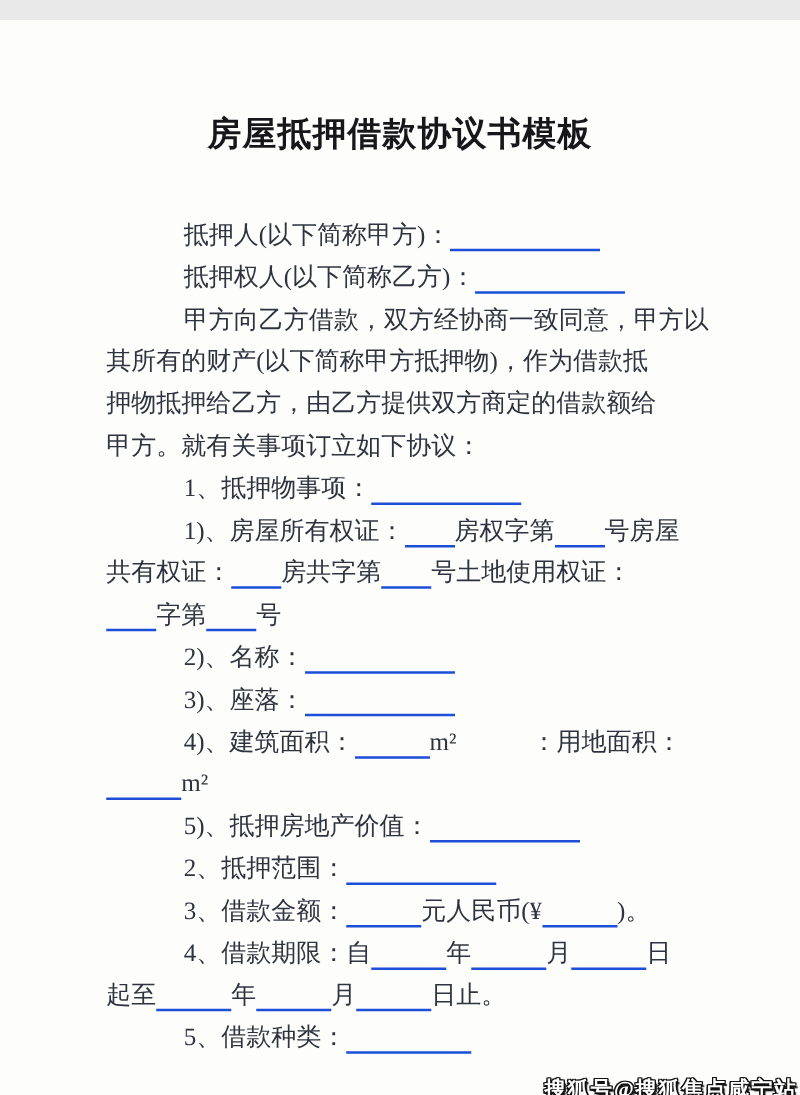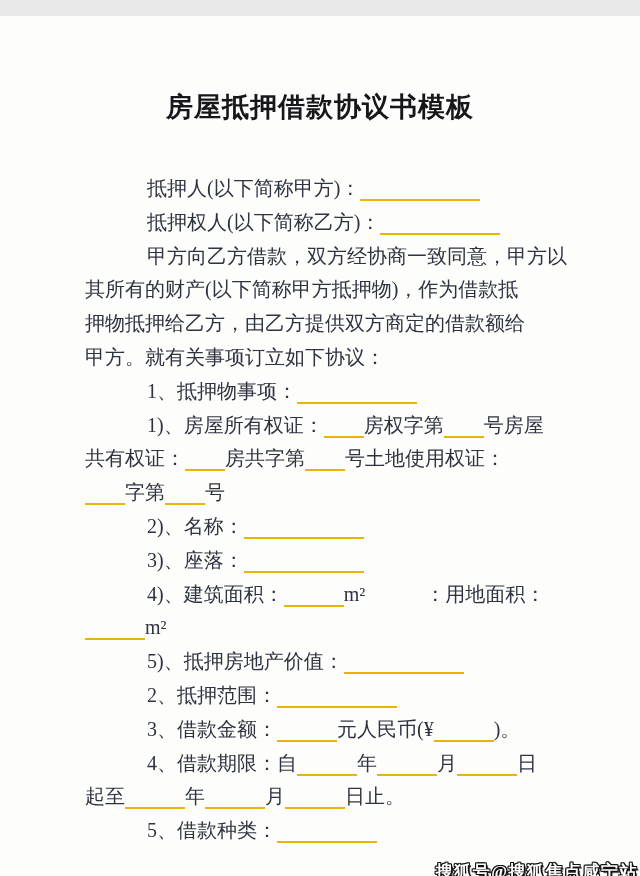--- a/index.html
+++ b/index.html
@@ -29,21 +29,21 @@
     margin-top: 47px;
     padding: 0 25px 0 85px;
     font-size: 20px;
     line-height: 33.8px;
     white-space: pre-wrap;
   }
   .line { height: 33.8px; }
   .line.indent { text-indent: 62px; }
   .blank {
     color: transparent;
-    border-bottom: 2px solid #eab308;
+    border-bottom: 2px solid #1d4ed8;
     letter-spacing: 0;
   }
   .watermark {
     position: absolute;
     top: 844px;
     right: 2px;
     font-family: Liberation Serif, serif;
     font-weight: bold;
     font-size: 17px;
     letter-spacing: 1.5px;

